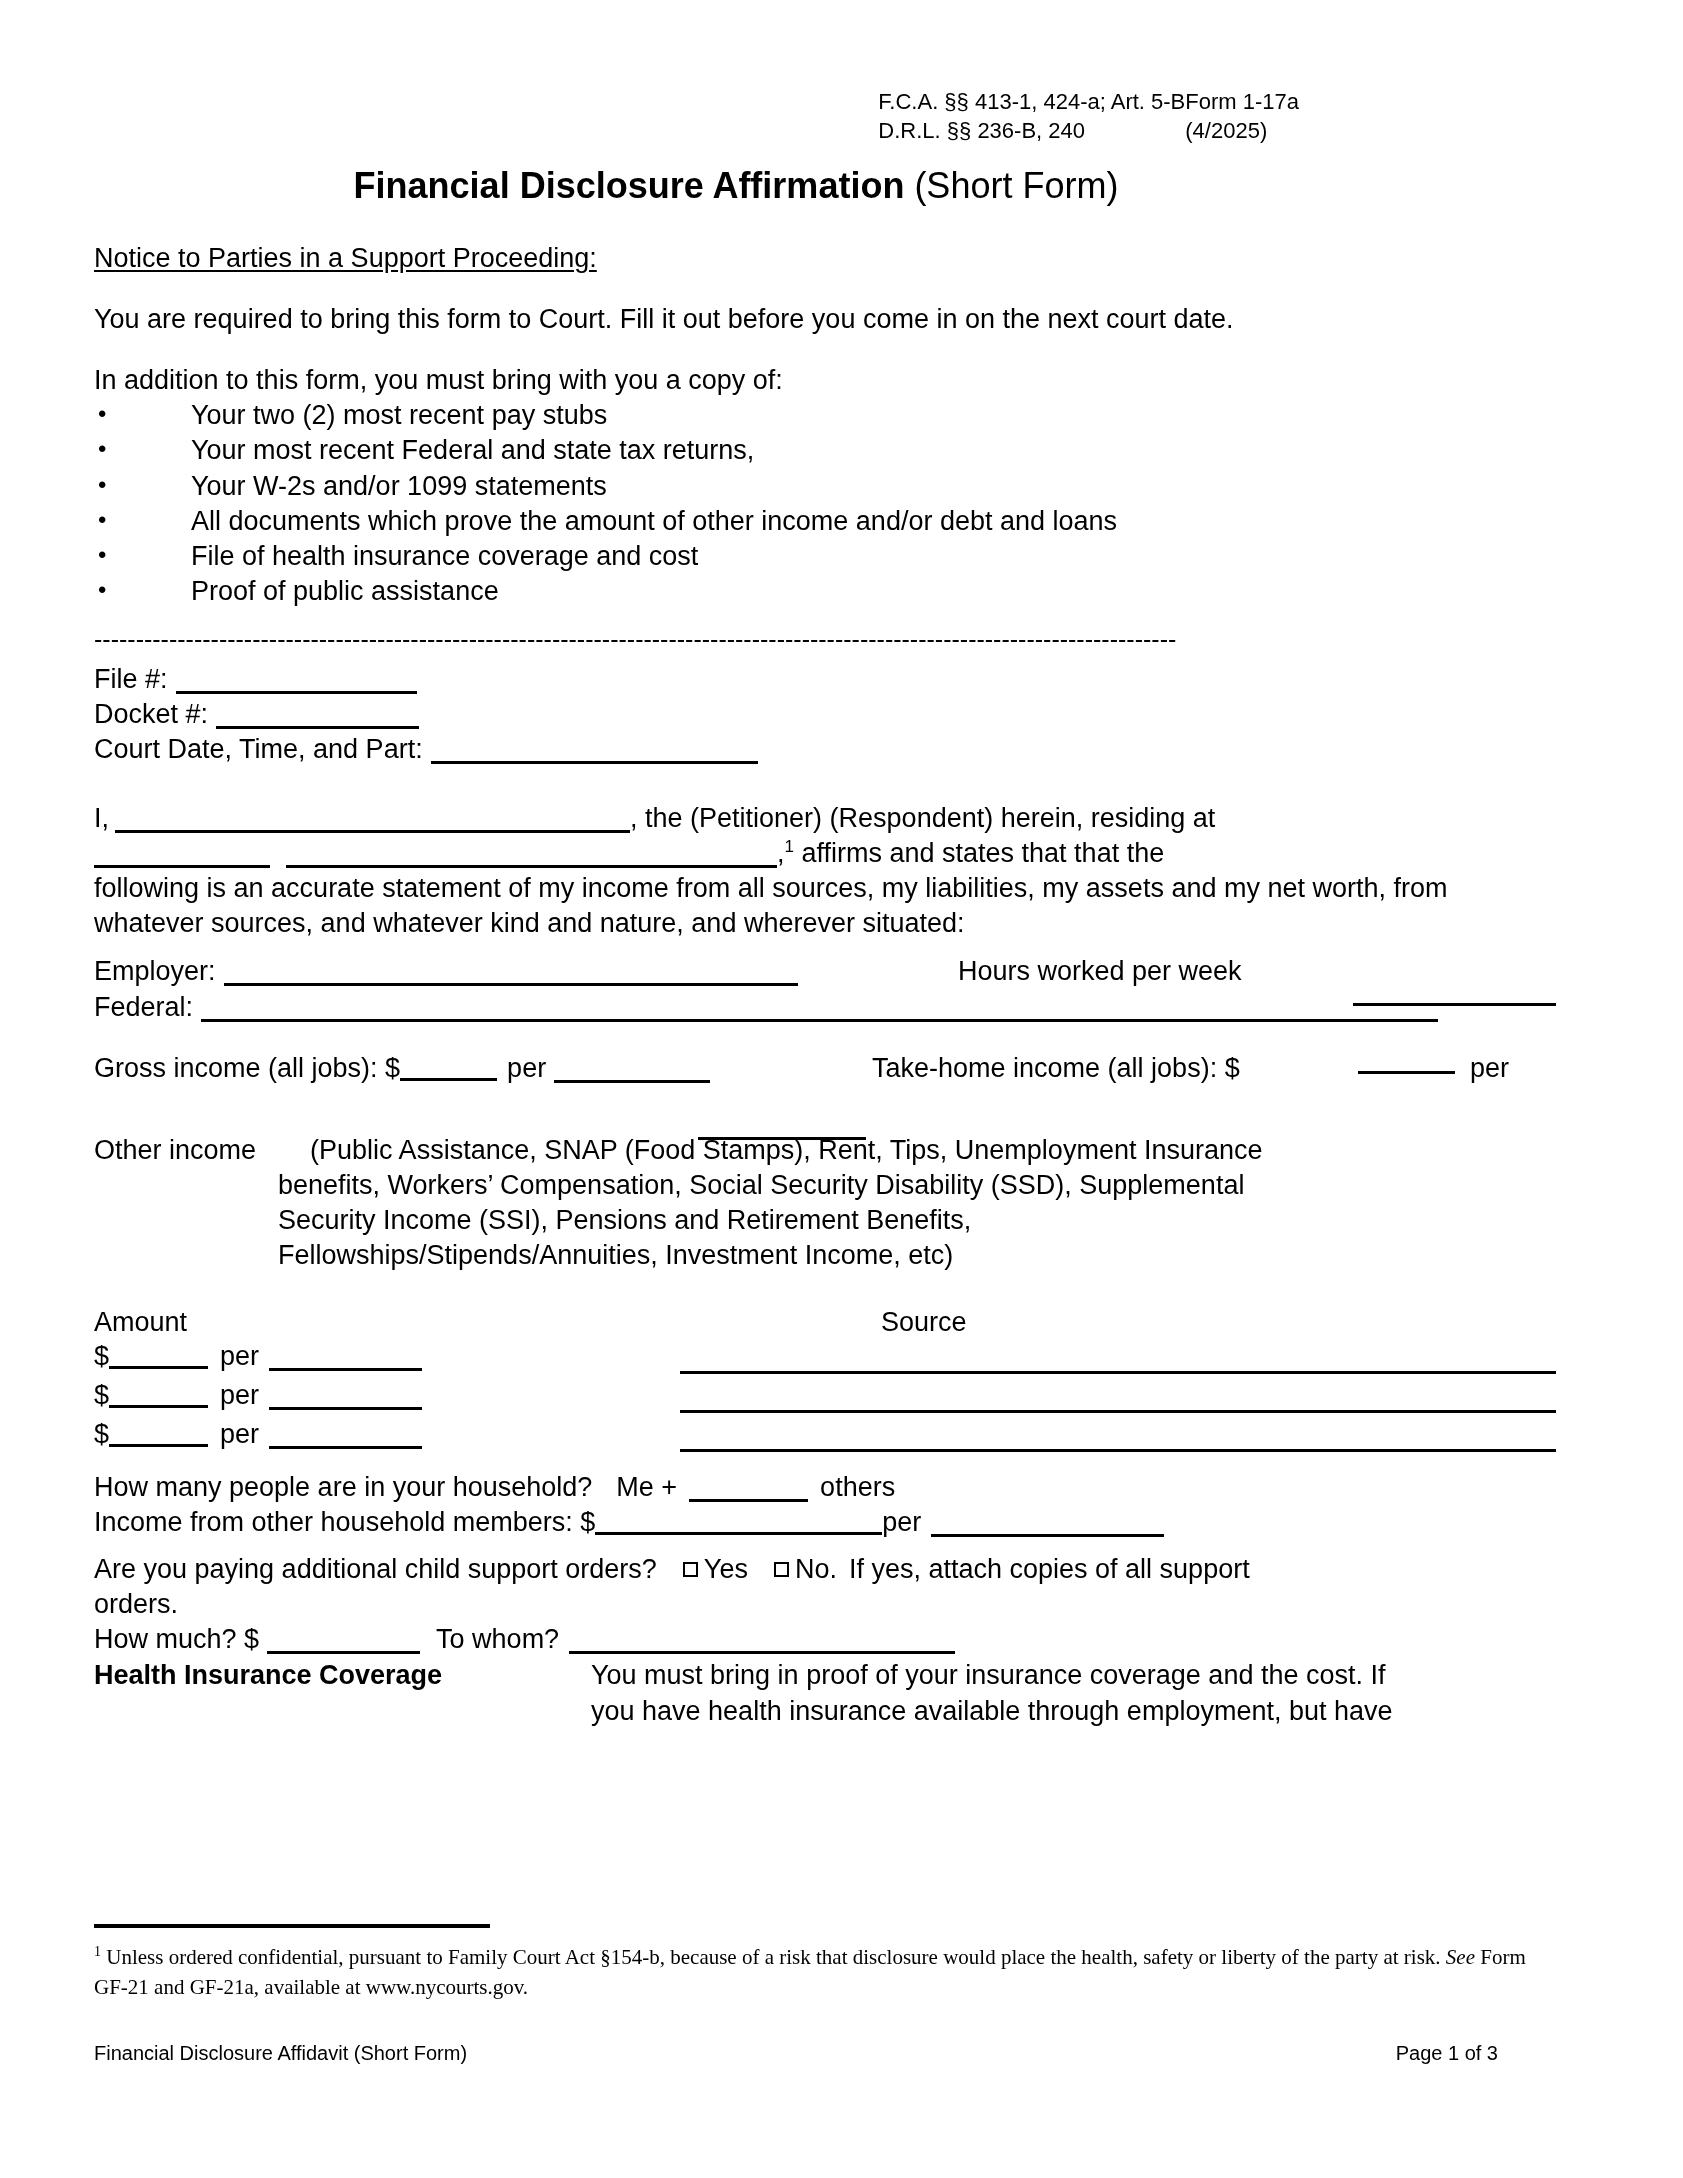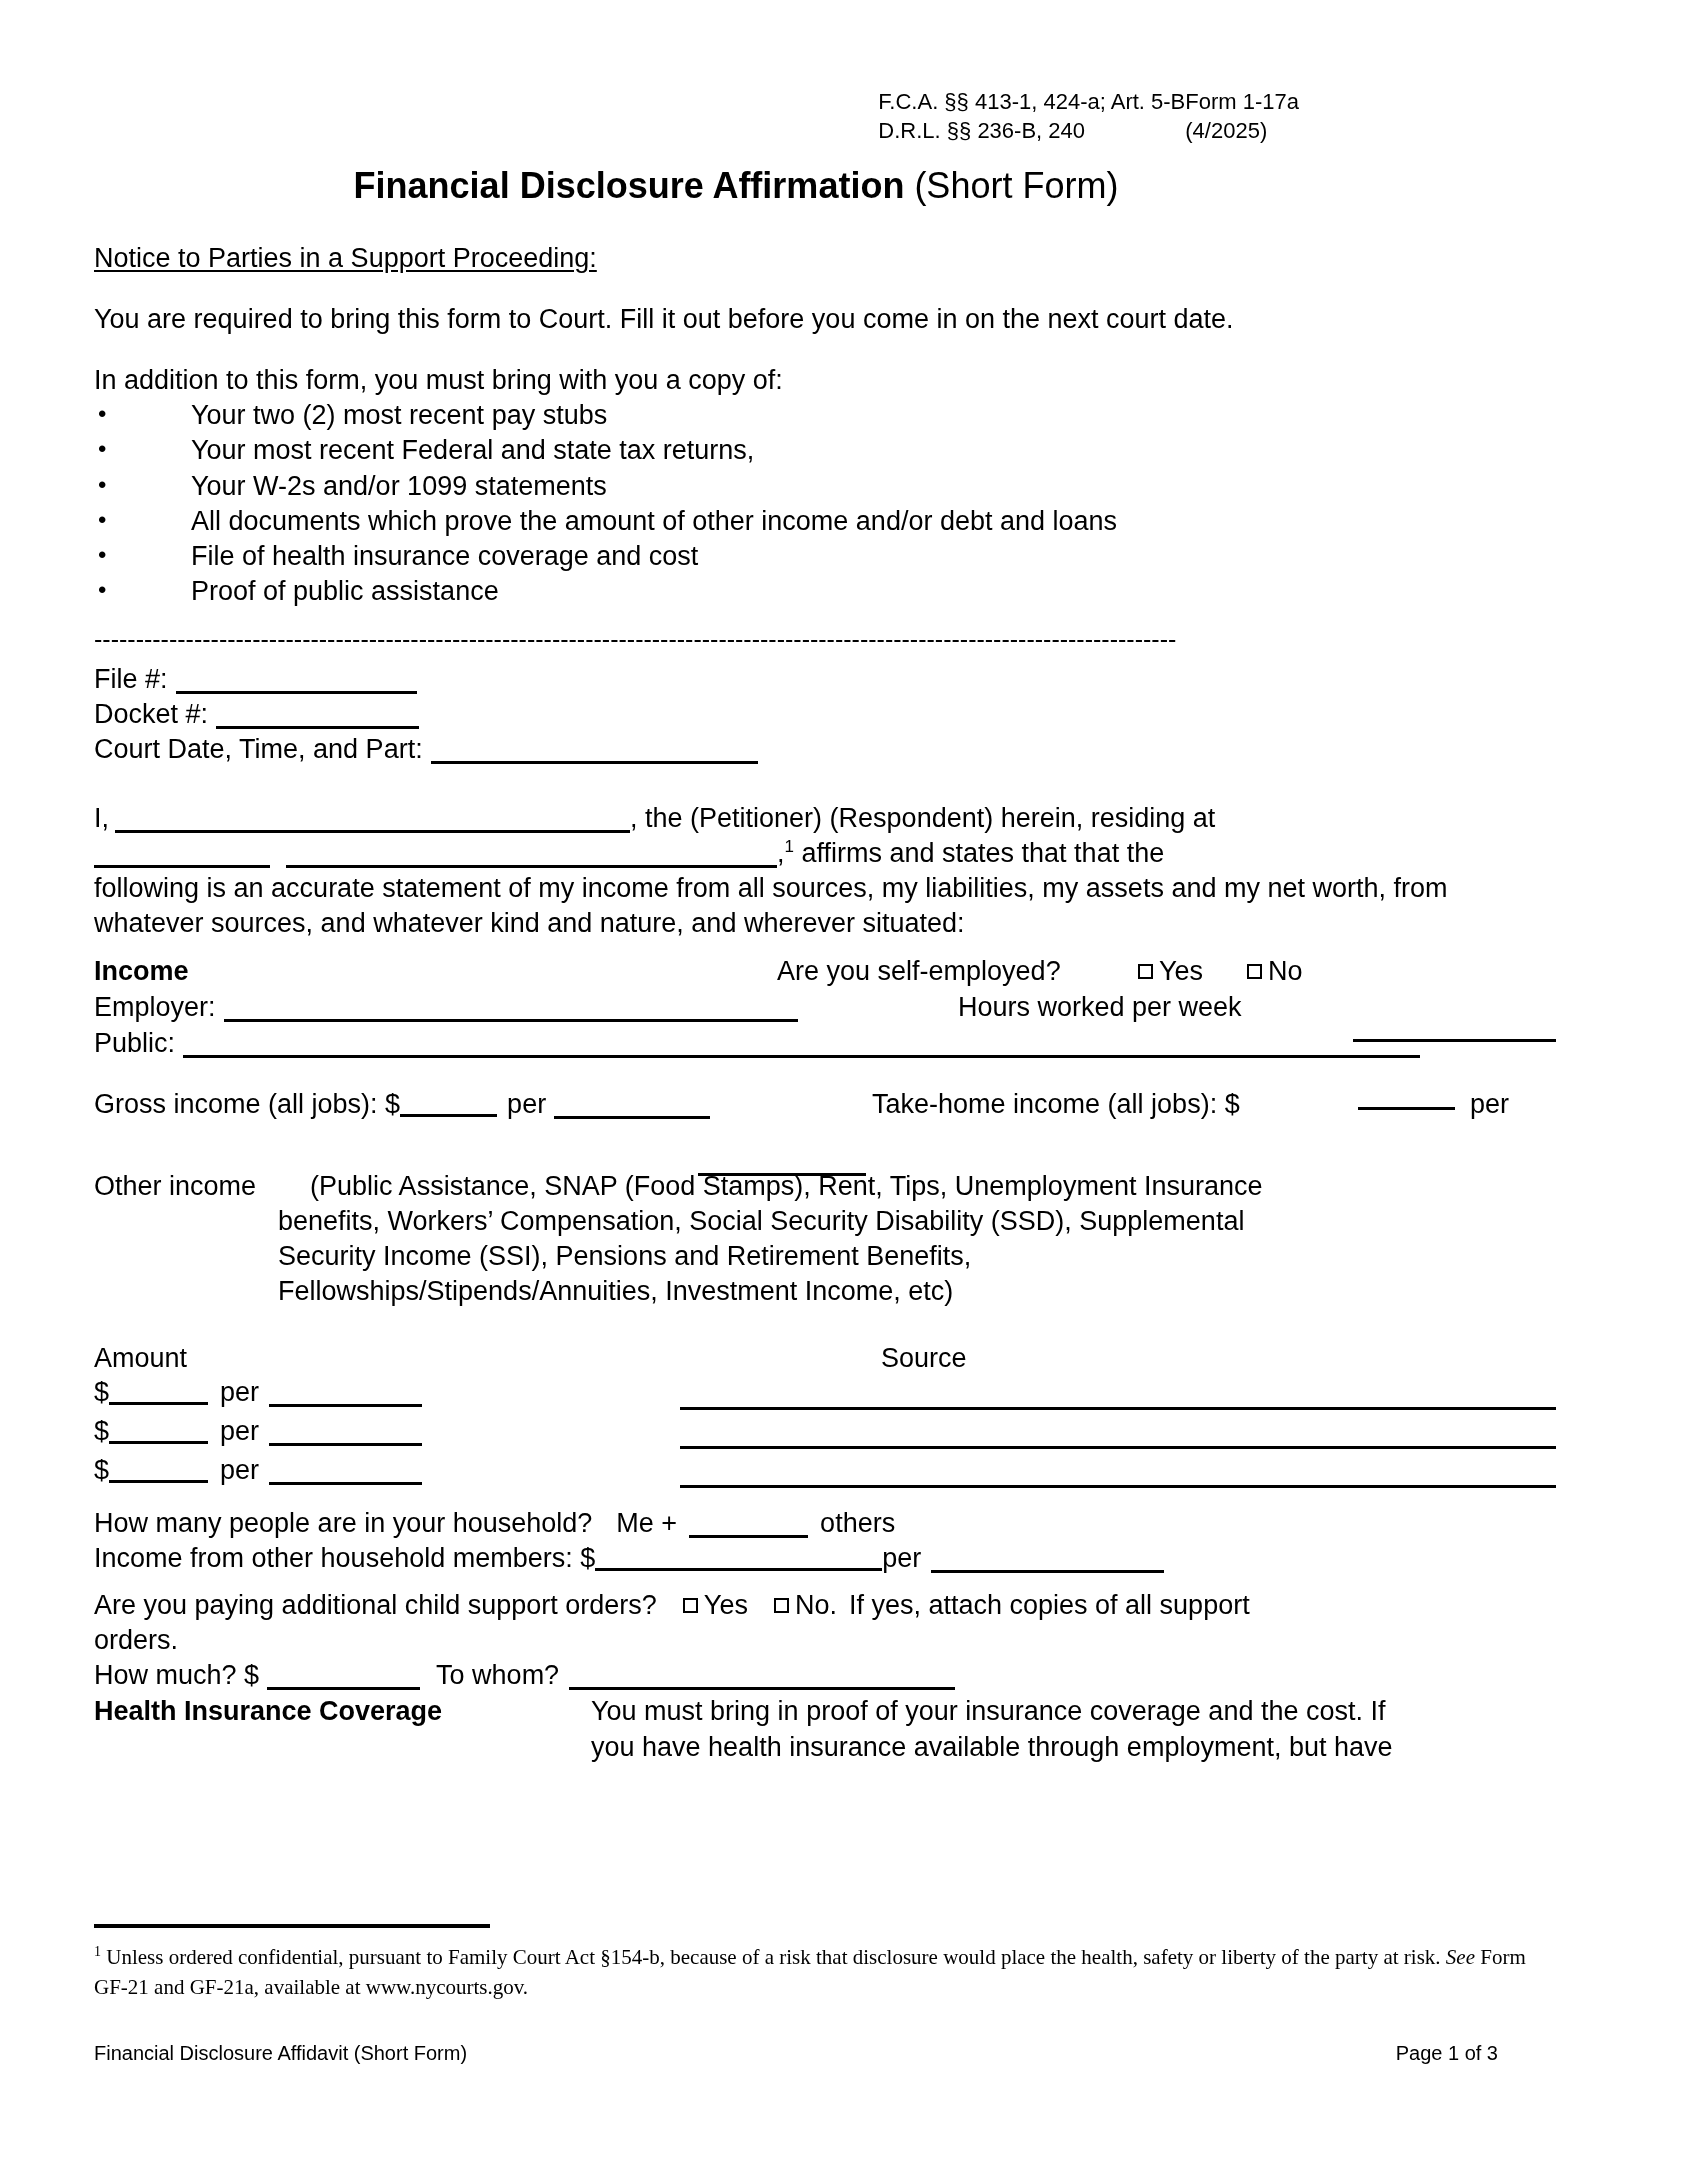--- a/index.html
+++ b/index.html
@@ -248,35 +248,29 @@
     <div class="p">
       <span>I,</span><span class="bl" style="width:515px;margin-left:6px;"></span><span>, the (Petitioner) (Respondent) herein, residing at</span>
     </div>
     <div class="p nowrap">
       <span class="bl" style="width:176px;"></span><span style="display:inline-block;width:16px;"></span><span class="bl" style="width:491px;"></span><span>,</span><sup style="font-size:17px;">1</sup><span> affirms and states that that the</span>
     </div>
     <div class="p">following is an accurate statement of my income from all sources,  my liabilities,  my assets and my net worth, from whatever sources, and whatever kind and nature, and wherever situated:</div>
 
     <div class="gap-sm"></div>
 
-    <div class="p" style="position:relative;height:36px;">
-      <b>Income</b>
-      <span style="position:absolute;left:683px;top:0;">Are you self-employed?</span>
-      <span style="position:absolute;left:1044px;top:0;"><span class="cb"></span><span>Yes</span></span>
-      <span style="position:absolute;left:1153px;top:0;"><span class="cb"></span><span>No</span></span>
-    </div>
 
     <div class="p" style="position:relative;height:36px;">
       <span>Employer:</span><span class="bl" style="width:574px;margin-left:8px;"></span>
       <span style="position:absolute;left:864px;top:0;">Hours worked per week</span>
       <span class="bl" style="position:absolute;left:1259px;top:25px;width:203px;"></span>
     </div>
 
     <div class="p">
-      <span>Public:</span><span class="bl" style="width:1237px;margin-left:8px;"></span>
+      <span>Federal:</span><span class="bl" style="width:1237px;margin-left:8px;"></span>
     </div>
 
     <div class="gap-md"></div>
 
     <div class="p" style="position:relative;height:40px;">
       <span>Gross income (all jobs): $</span><span class="bl-thin" style="width:97px;"></span><span style="margin-left:10px;">per</span><span class="bl" style="width:156px;margin-left:8px;"></span>
       <span style="position:absolute;left:778px;top:0;">Take-home income (all jobs): $</span>
       <span class="bl-thin" style="position:absolute;left:1264px;top:0;width:97px;"></span>
       <span style="position:absolute;left:1376px;top:0;">per</span>
     </div>

